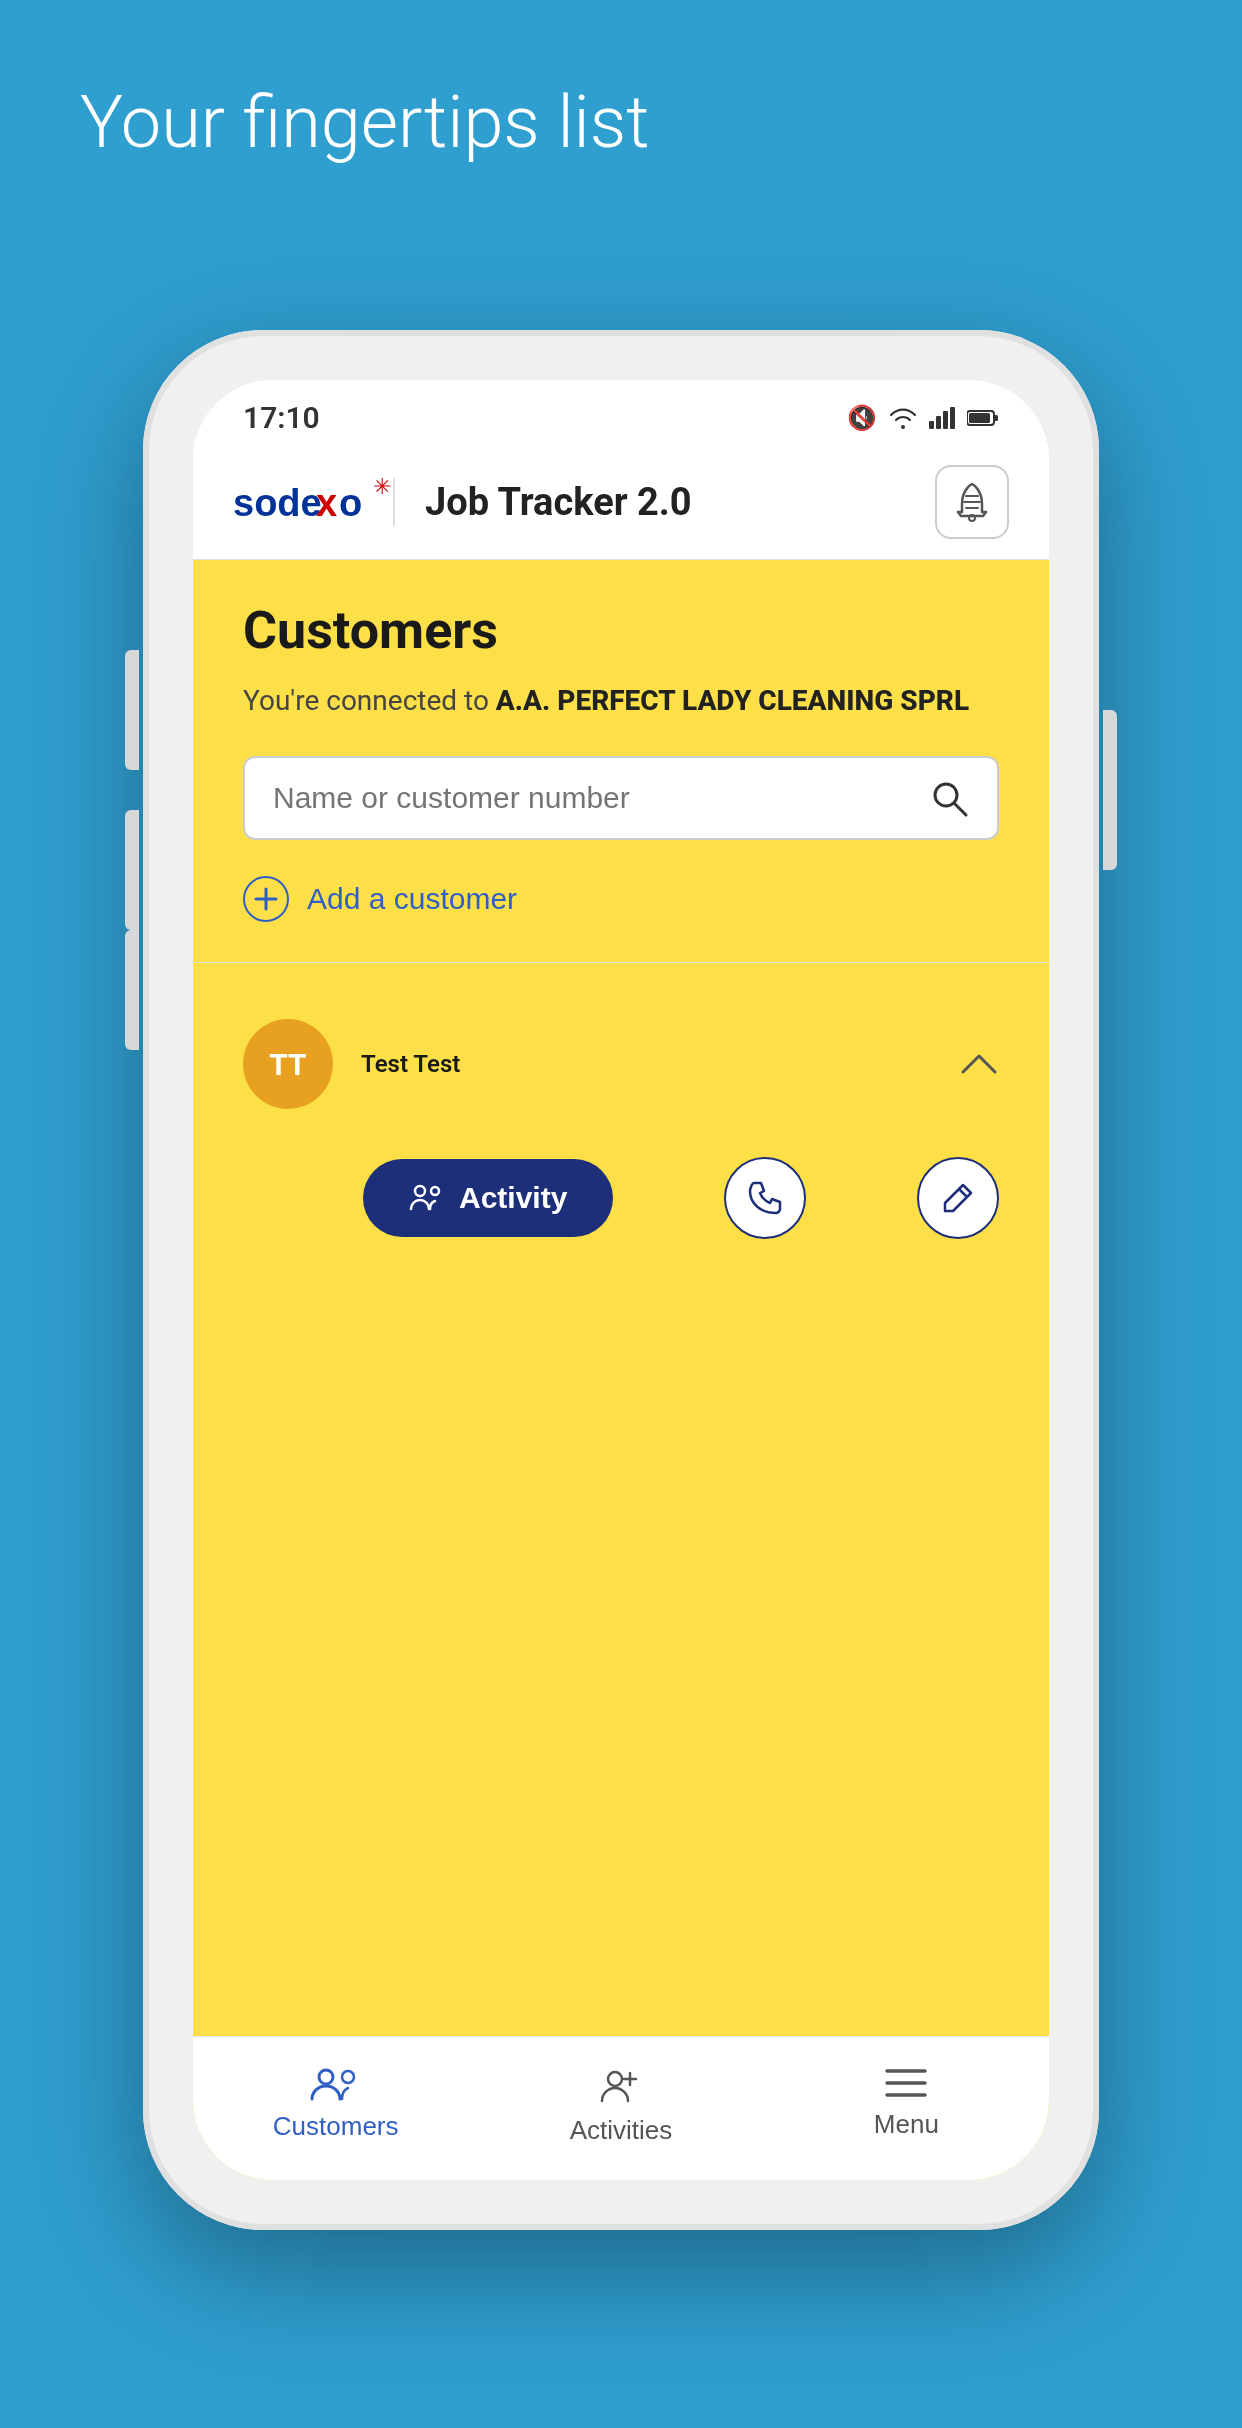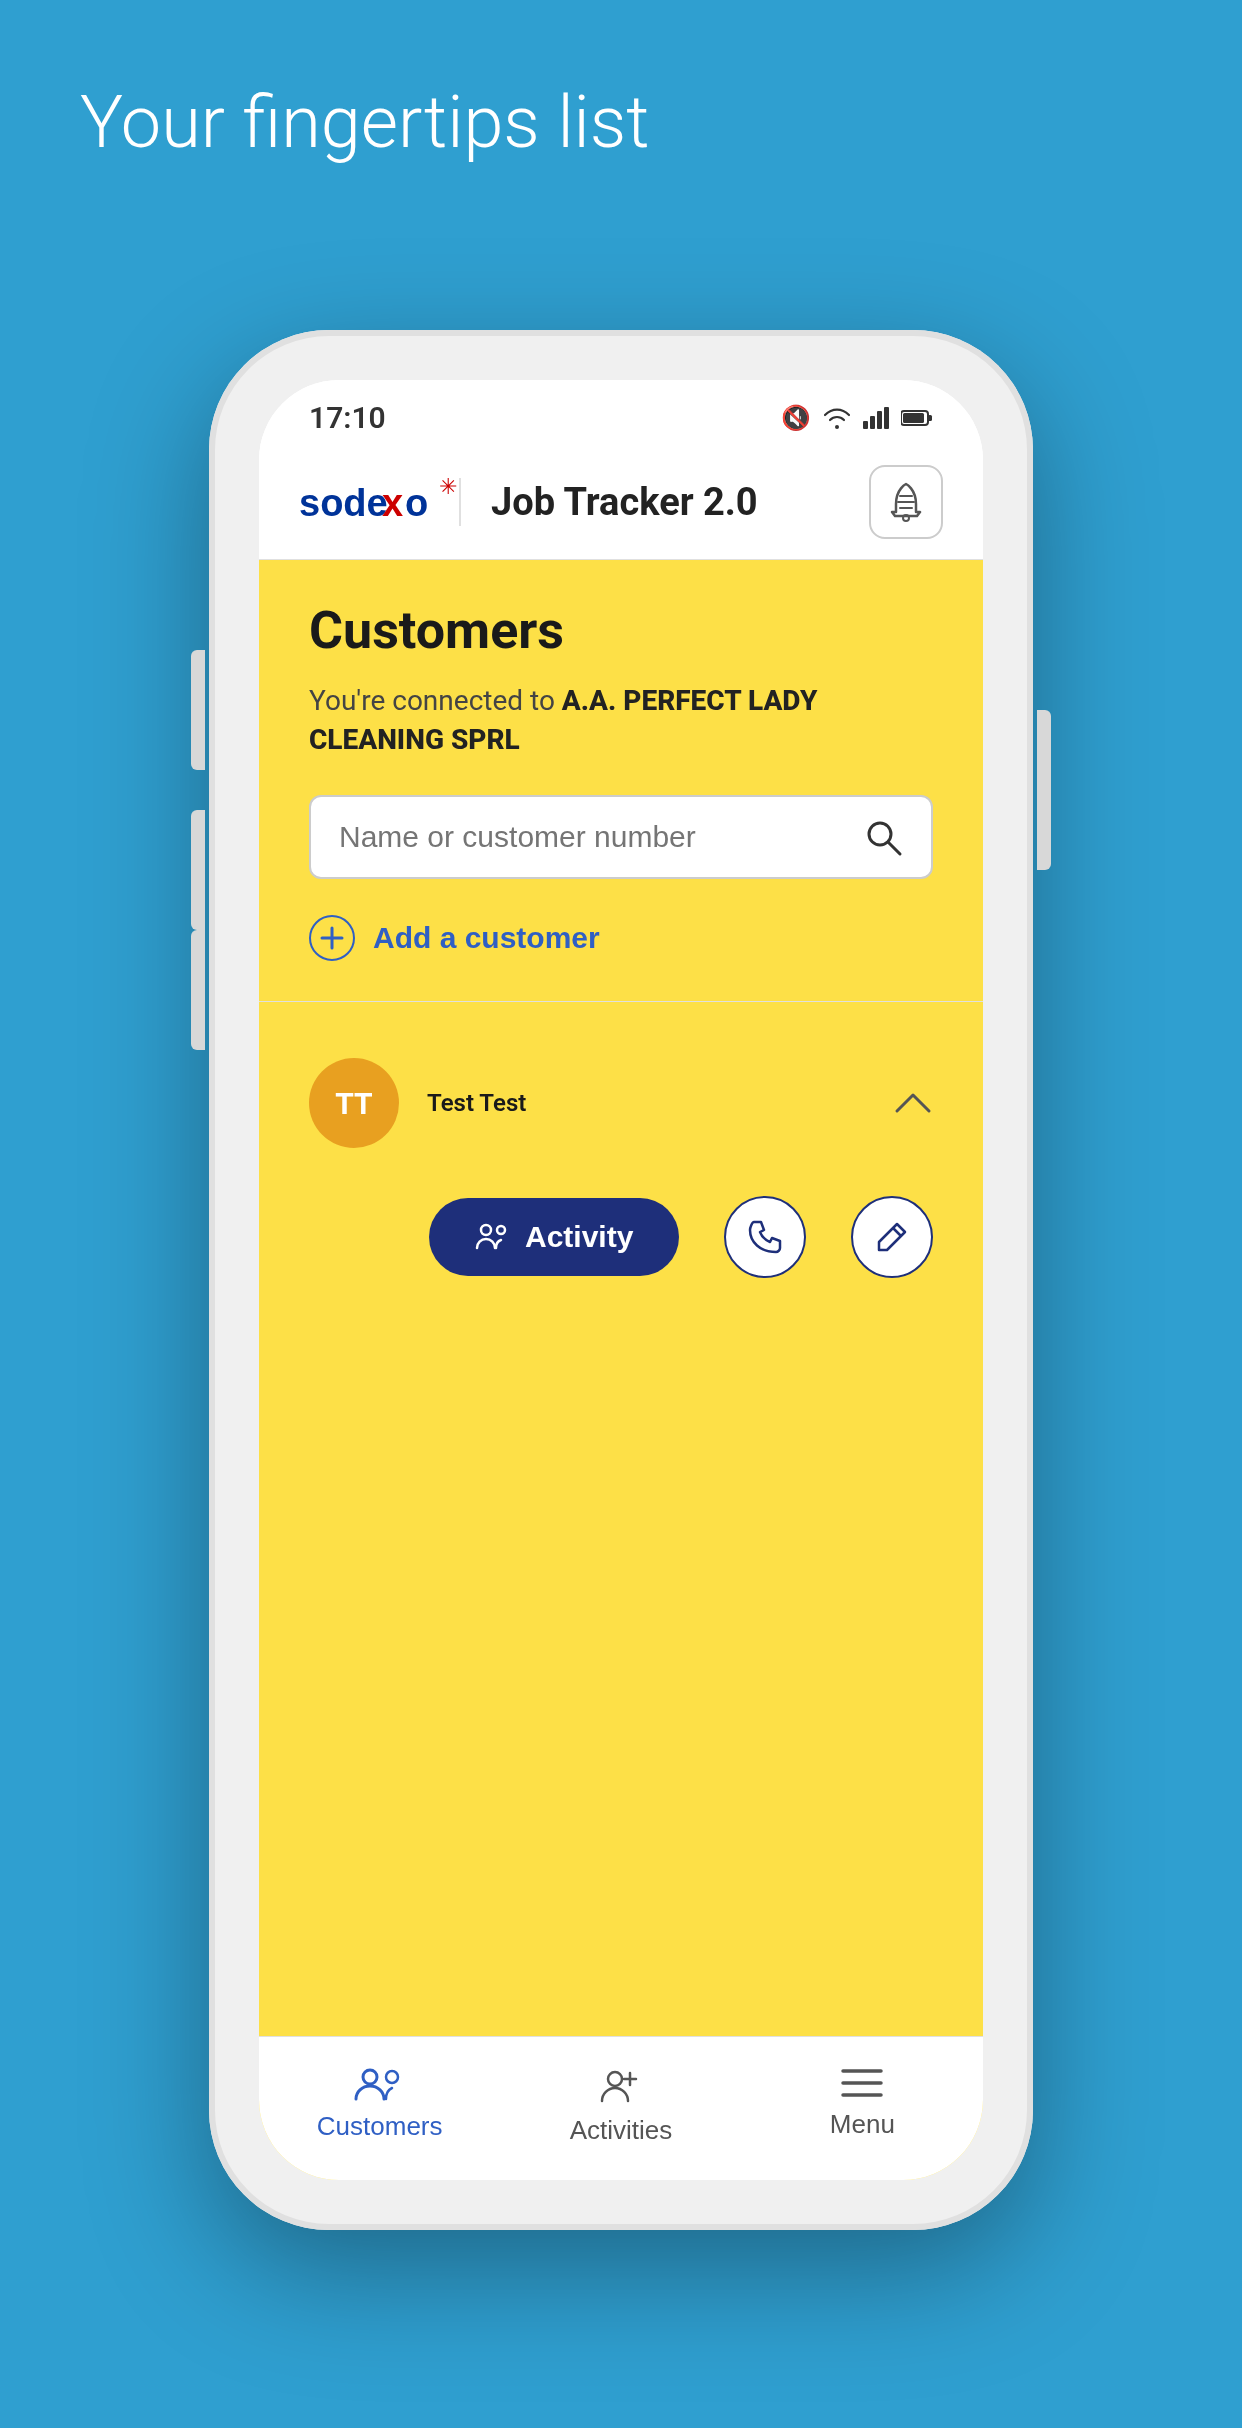--- a/index.html
+++ b/index.html
@@ -24,21 +24,21 @@
       line-height: 1.2;
       max-width: 700px;
     }
 
     
     .phone-wrapper {
       position: absolute;
       top: 330px;
       left: 50%;
       transform: translateX(-50%);
-      width: 824px;
+      width: 956px;
       height: 1900px;
     }
 
     
     .phone-shell {
       position: absolute;
       top: 0;
       left: 0;
       width: 100%;
       height: 100%;
@@ -210,21 +210,21 @@
       padding: 0;
     }
 
     
     .add-customer-btn {
       display: flex;
       align-items: center;
       gap: 18px;
       color: #2f5fc4;
       font-size: 30px;
-      font-weight: 700;
+      font-weight: 400;
       cursor: pointer;
       margin-bottom: 40px;
       background: none;
       border: none;
       padding: 0;
     }
 
     .add-circle-icon {
       width: 46px;
       height: 46px;

